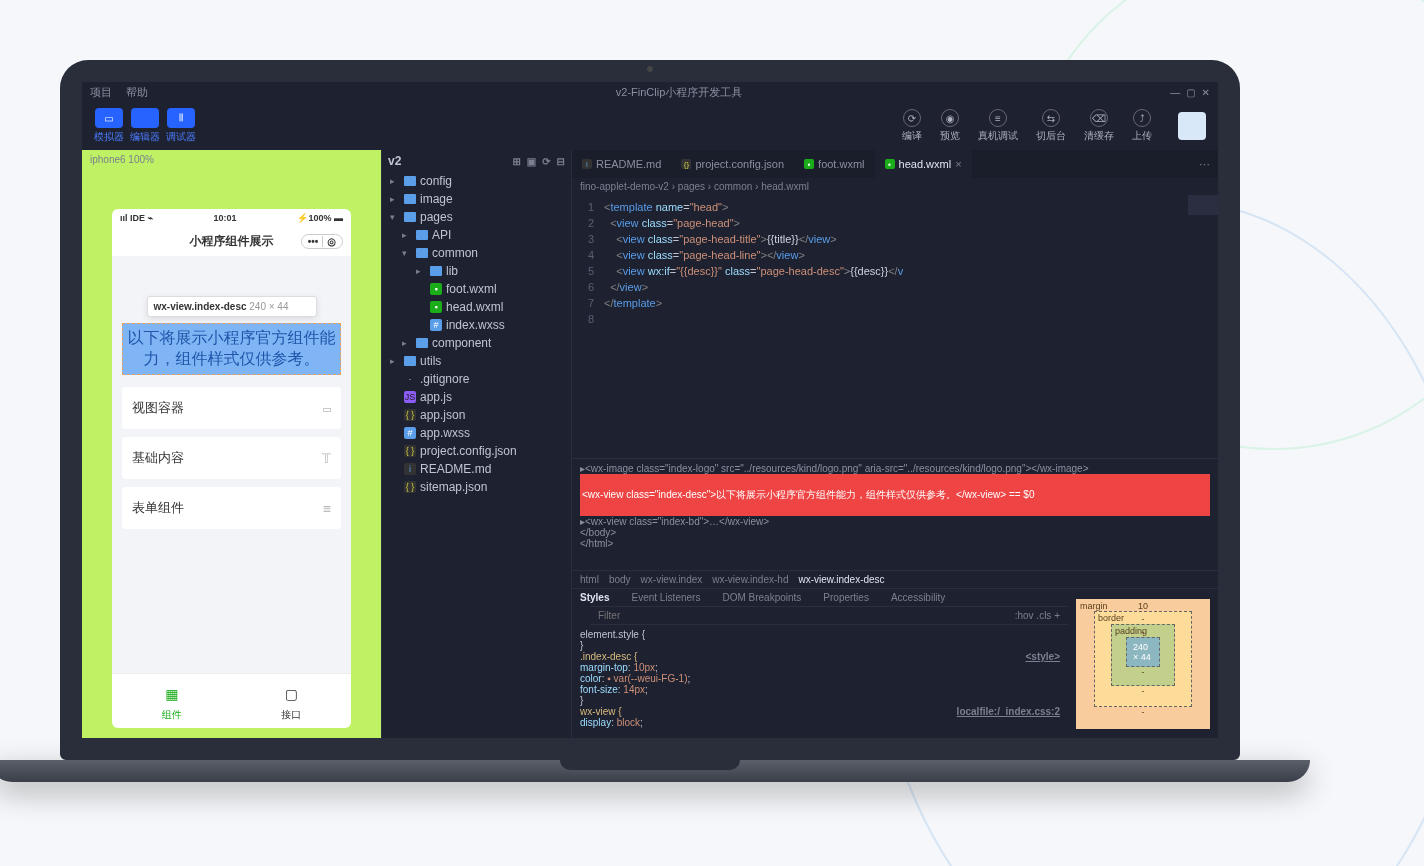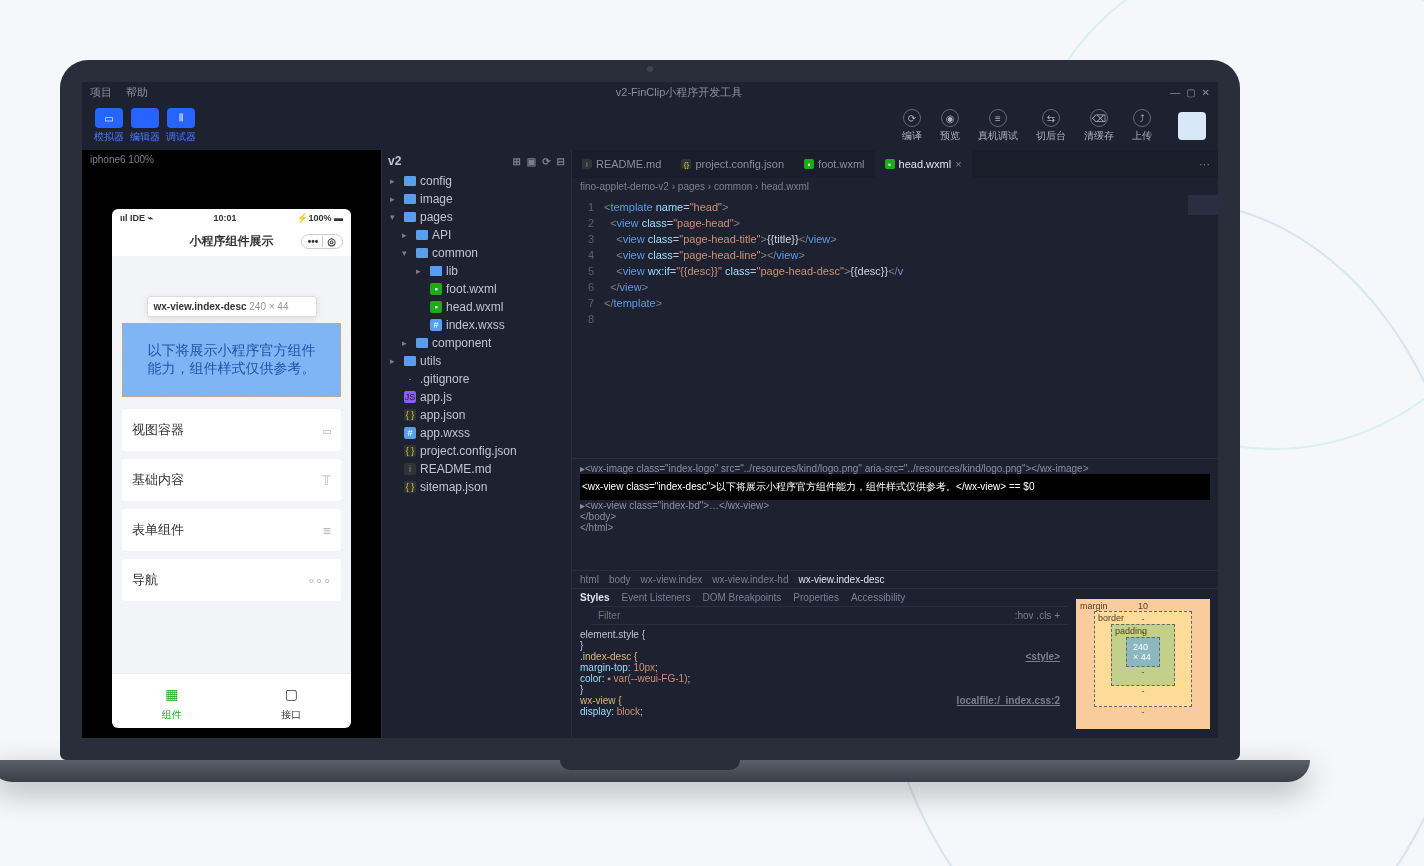--- a/index.html
+++ b/index.html
@@ -28,31 +28,31 @@
 .pill-btn { background:#2764ff; width:28px; height:20px; border-radius:4px; display:flex; align-items:center; justify-content:center; color:#fff; font-size:10px; }
 .pill-label { color:#4a7dff; font-size:10px; }
 .toolbar-right { margin-left:auto; display:flex; gap:18px; align-items:center; }
 .tr-item { display:flex; flex-direction:column; align-items:center; gap:2px; color:#aab0c0; font-size:10px; cursor:pointer; }
 .tr-item .ico { width:18px; height:18px; border:1px solid #667; border-radius:50%; display:flex; align-items:center; justify-content:center; }
 .avatar { width:28px; height:28px; background:#d8e8f8; border-radius:4px; margin-left:8px; }
 
 .main { flex:1; display:flex; overflow:hidden; }
 
 
-.sim-pane { width:300px; background:#000000; display:flex; flex-direction:column; border-right:1px solid #2a2e40; }
+.sim-pane { width:300px; background:#bef264; display:flex; flex-direction:column; border-right:1px solid #2a2e40; }
 .sim-info { padding:4px 8px; color:#7a8090; font-size:10px; }
 .device { background:#fff; margin:40px 30px 10px; border-radius:6px; flex:1; display:flex; flex-direction:column; color:#333; overflow:hidden; }
 .dev-status { display:flex; justify-content:space-between; padding:4px 8px; font-size:9px; font-weight:600; }
 .dev-head { display:flex; align-items:center; justify-content:center; padding:6px; font-size:12px; font-weight:600; position:relative; }
 .dev-head .dots { position:absolute; right:8px; border:1px solid #ccc; border-radius:10px; padding:1px 6px; font-size:10px; display:flex; gap:4px; align-items:center; }
 .dev-body { flex:1; background:#f2f4f8; padding:10px; overflow:hidden; }
 .tooltip { background:#fff; border:1px solid #ddd; border-radius:3px; padding:4px 6px; font-size:10px; margin:30px auto 6px; width:170px; box-shadow:0 2px 6px rgba(0,0,0,0.1); }
 .tooltip b { color:#333; }
 .tooltip span { color:#999; }
-.sel-box { background:#7fb5f5; color:#2255aa; font-size:14px; padding:18px; text-align:center; margin-bottom:12px; border:1px dashed #e8a05a; }
+.sel-box { background:#7fb5f5; color:#2255aa; font-size:16px; padding:4px; text-align:center; margin-bottom:12px; border:1px dashed #e8a05a; }
 .list-item { background:#fff; border-radius:4px; padding:12px 10px; margin-bottom:8px; display:flex; justify-content:space-between; align-items:center; font-size:13px; }
 .list-item .ri { color:#bbb; font-family:monospace; }
 .dev-tab { display:flex; border-top:1px solid #eee; }
 .dev-tab div { flex:1; text-align:center; padding:6px; font-size:10px; }
 .dev-tab .on { color:#1aad19; }
 
 
 .tree-pane { width:190px; background:#1e2130; border-right:1px solid #2a2e40; overflow:auto; font-size:12px; }
 .tree-head { display:flex; align-items:center; padding:4px 6px; color:#c0c4d0; font-weight:600; }
 .tree-head .acts { margin-left:auto; display:flex; gap:6px; color:#7a8090; font-size:10px; }
@@ -81,27 +81,27 @@
 .lines { flex:1; padding:4px 0 0 4px; position:relative; }
 .lines div { line-height:16px; white-space:pre; }
 .t-tag { color:#808080; } .t-name { color:#5a9de8; } .t-attr { color:#9cdcfe; } .t-str { color:#ce9178; } .t-txt { color:#d0d4e0; }
 .minimap { width:30px; background:linear-gradient(#2a2e40 0 20px,transparent 20px); }
 
 
 .devtools { height:280px; background:#1e2130; border-top:1px solid #2a2e40; display:flex; flex-direction:column; font-size:10px; }
 .dt-tabs { display:flex; gap:14px; padding:3px 8px; color:#7a8090; }
 .dt-tabs .on { color:#e0e4f0; }
 .dt-dom { flex:1; padding:4px 8px; font-family:Consolas,monospace; color:#8a90a0; overflow:hidden; }
-.dt-dom .sel { background:#000000; color:#fff; padding:6px 2px; }
+.dt-dom .sel { background:#ef4444; color:#fff; padding:14px 2px; }
 .dt-crumb { padding:3px 8px; color:#7a8090; border-top:1px solid #2a2e40; }
 .dt-crumb span { margin-right:10px; }
 .dt-crumb .on { color:#e0e4f0; }
 .dt-bottom { display:flex; height:150px; border-top:1px solid #2a2e40; }
 .dt-styles { flex:1; display:flex; flex-direction:column; }
-.dt-style-tabs { display:flex; gap:12px; padding:3px 8px; color:#7a8090; }
+.dt-style-tabs { display:flex; gap:22px; padding:3px 8px; color:#7a8090; }
 .dt-style-tabs .on { color:#e0e4f0; font-weight:600; }
 .dt-filter { display:flex; padding:3px 8px; color:#7a8090; border-top:1px solid #2a2e40; border-bottom:1px solid #2a2e40;margin-left:18px; }
 .dt-filter input { background:transparent; border:none; color:#7a8090; flex:1; outline:none; font-size:10px; }
 .dt-rules { flex:1; padding:4px 8px; font-family:Consolas,monospace; color:#c0c4d0; overflow:hidden; }
 .dt-rules .sel2 { color:#d7ba7d; } .dt-rules .prop { color:#9cdcfe; } .dt-rules .val { color:#ce9178; }
 .dt-rules .src { float:right; color:#7a8090; text-decoration:underline;font-weight:bold; }
 .box-model { width:150px; padding:8px; display:flex; align-items:center; justify-content:center; }
 .bm-margin { background:#f9cc9d; padding:12px 18px; font-size:9px; color:#5a4020; position:relative; }
 .bm-margin::before { content:attr(data-l); position:absolute; top:2px; left:4px; }
 .bm-border { background:#fddc9a; padding:10px 16px; border:1px dashed #666; position:relative; }
@@ -202,24 +202,20 @@
                     <span class="ri">▭</span>
                   </div>
                   <div class="list-item">
                     <span>基础内容</span>
                     <span class="ri">𝕋</span>
                   </div>
                   <div class="list-item">
                     <span>表单组件</span>
                     <span class="ri">≡</span>
                   </div>
-                  <div class="list-item">
-                    <span>导航</span>
-                    <span class="ri">∘∘∘</span>
-                  </div>
                 </div>
     </div>
     <div class="dev-tab" id="dev-tabs">
                 <div class="on"><div style="font-size:14px;">▦</div>组件</div>
                 <div class=""><div style="font-size:14px;">▢</div>接口</div>
               </div>
   </div>
 </div>
 
 <div class="tree-pane">
@@ -380,20 +376,21 @@
         <div class="dt-filter">
           <input placeholder="Filter" style="">
           <span>:hov  .cls  +</span>
         </div>
         <div class="dt-rules">
           <div><span>element.style {</span></div>
           <div>}</div>
           <div><span class="sel2">.index-desc {</span><span class="src">&lt;style&gt;</span></div>
           <div>  <span class="prop">margin-top</span>: <span class="val">10px</span>;</div>
           <div>  <span class="prop">color</span>: <span class="val">▪ var(--weui-FG-1)</span>;</div>
+          <div>  <span class="prop">font-size</span>: <span class="val">14px</span>;</div>
           <div>}</div>
           <div><span class="sel2">wx-view {</span><span class="src">localfile:/_index.css:2</span></div>
           <div>  <span class="prop">display</span>: <span class="val">block</span>;</div>
         </div>
       </div>
       <div class="box-model">
         <div class="bm-margin" data-l="margin">
           <div style="text-align:center;margin-top:-10px;">10</div>
           <div class="bm-border" data-l="border">
             <div style="text-align:center;margin-top:-8px;">-</div>

